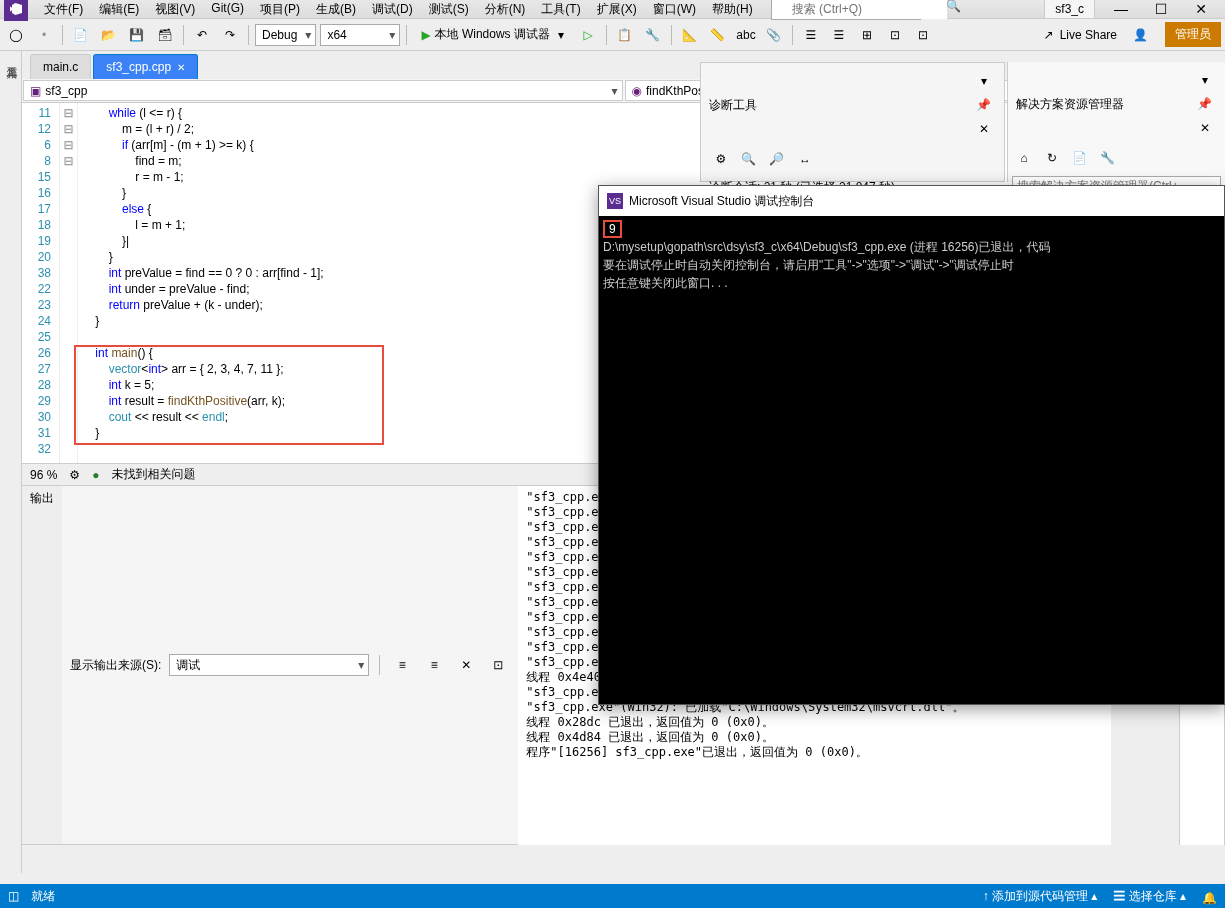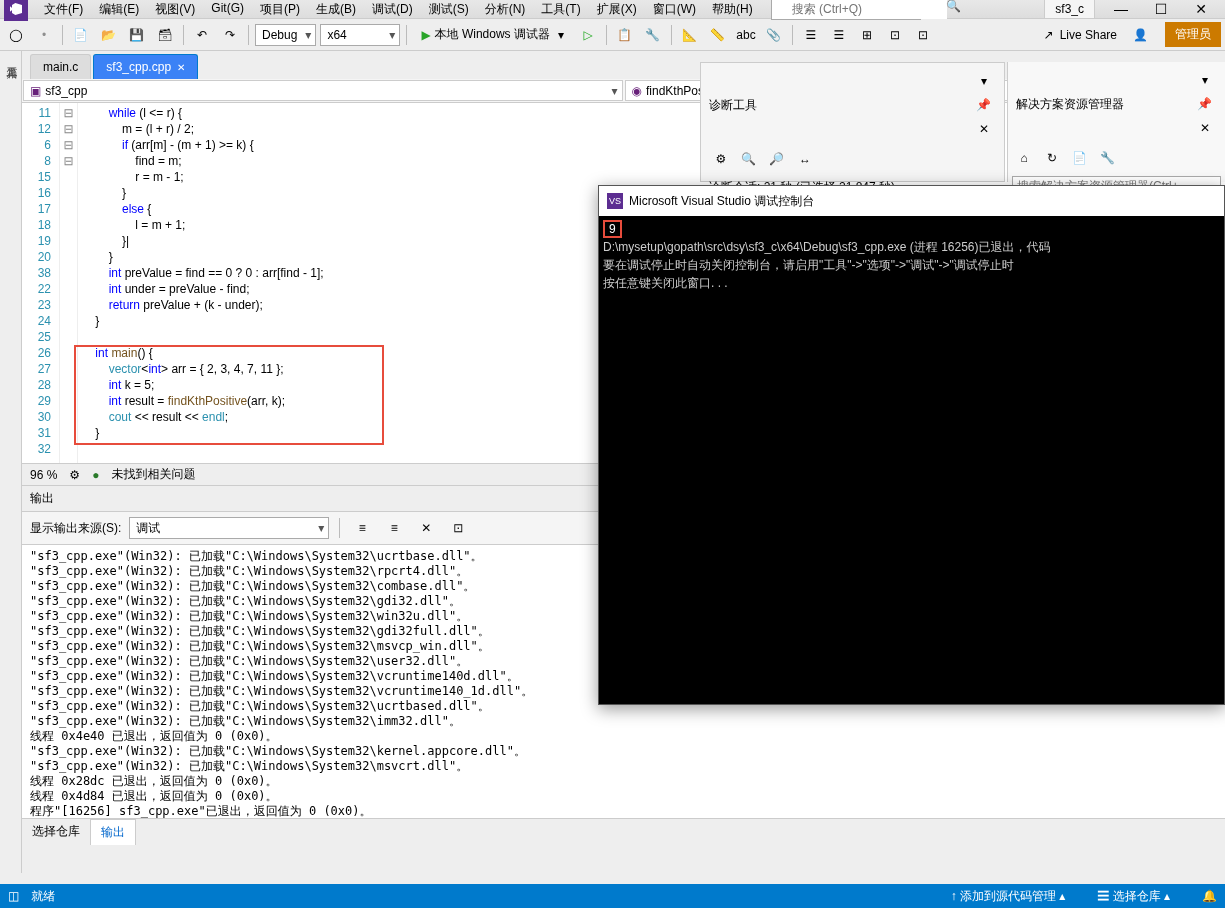--- a/index.html
+++ b/index.html
@@ -37,21 +37,21 @@
 .editor-body{flex:1;display:flex;background:#fff;overflow:hidden;position:relative}
 .gutter-ln{width:38px;text-align:right;padding-right:8px;color:#2b91af;font-family:Consolas,monospace;font-size:13px;line-height:16px;padding-top:2px;border-right:1px solid #eee;user-select:none}
 .gutter-fold{width:18px;font-family:Consolas,monospace;font-size:11px;line-height:16px;padding-top:2px;color:#888;text-align:center;border-right:1px solid #eee}
 .code-area{flex:1;font-family:Consolas,monospace;font-size:13px;line-height:16px;white-space:pre;padding:2px 0 2px 4px;position:relative}
 .kw{color:#0000ff}
 .type{color:#2b91af}
 .fn{color:#74531f}
 .highlight-main{position:absolute;border:2px solid #e74c3c;pointer-events:none}
 .edit-status{height:22px;background:#eee;border-top:1px solid #ccc;display:flex;align-items:center;padding:0 8px;gap:12px;font-size:11px}
 .edit-status .ok{color:#2a7a2a}
-.output-panel{border-top:1px solid #ccc;background:#fff;display:flex;flex-direction:column;height:360px}
+.output-panel{border-top:1px solid #ccc;background:#fff;display:flex;flex-direction:row;height:360px}
 .out-title{background:#eee;padding:4px 8px;border-bottom:1px solid #ccc;font-weight:400}
 .out-toolbar{background:#f5f5f5;padding:4px 8px;display:flex;align-items:center;gap:8px;border-bottom:1px solid #ccc}
 .out-body{flex:1;overflow:auto;font-family:Consolas,"Microsoft YaHei",monospace;font-size:12px;padding:4px 8px;white-space:pre;line-height:15px}
 .out-tabs{display:flex;background:#eee;border-top:1px solid #ccc}
 .out-tab{padding:4px 10px;cursor:pointer}
 .out-tab.active{background:#fff;border:1px solid #ccc;border-bottom:none;color:#0066cc}
 .diag-header{display:flex;align-items:center;justify-content:space-between;padding:2px 0}
 .diag-tools{display:flex;gap:4px;padding:4px 0}
 .diag-session{padding:4px 0;font-size:12px}
 .timeline{height:24px;background:#fff;border:1px solid #ccc;margin:2px 0;display:flex;align-items:center;justify-content:flex-end;padding:0 4px;font-family:Consolas,monospace;font-size:11px;position:relative}
@@ -61,21 +61,21 @@
 .sln-header{display:flex;align-items:center;justify-content:space-between;padding:2px 4px}
 .sln-search{width:100%;border:1px solid #aaa;padding:2px 4px;margin:2px 0}
 .sln-tree{font-size:12px;padding:4px}
 .sln-node{padding:1px 0;display:flex;align-items:center;gap:4px}
 .console-window{position:absolute;left:598px;top:185px;width:627px;height:520px;background:#000;border:1px solid #555;box-shadow:0 4px 16px rgba(0,0,0,.4);z-index:100}
 .console-title{height:30px;background:#fff;color:#000;display:flex;align-items:center;padding:8px 8px;gap:6px}
 .console-title .ic{width:16px;height:16px;background:#5c2d91;color:#fff;display:flex;align-items:center;justify-content:center;font-size:9px}
 .console-body{padding:4px;color:#ccc;font-family:Consolas,SimSun,monospace;font-size:13px;white-space:pre-wrap;line-height:18px}
 .console-out9{border:2px solid #e74c3c;display:inline-block;padding:0 4px;color:#fff;line-height:14px}
 .statusbar{position:absolute;bottom:0;left:0;right:0;height:24px;background:#007acc;color:#fff;display:flex;align-items:center;padding:0 8px;gap:12px}
-.statusbar .r{margin-left:auto;display:flex;gap:32px;align-items:center}
+.statusbar .r{margin-left:auto;display:flex;gap:16px;align-items:flex-end}
 .diag-top{position:absolute;right:220px;top:62px;width:305px;background:#f5f5f5;border:1px solid #ccc;height:120px;padding:0}
 .diag-top-inner{padding:4px 8px}
 </style>
 </head>
 <body>
 
 <div class="titlebar">
   <div class="vs-logo">
       <svg viewBox="0 0 24 24">
         <path fill="#fff" d="M3 8l5 4-5 4V8zm8-5l10 3v12l-10 3-5-3V6l5-3z"></path>

